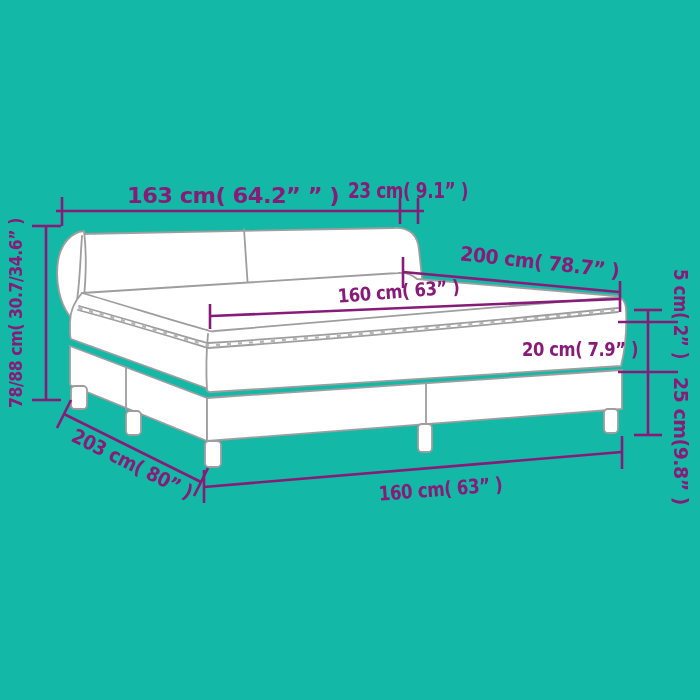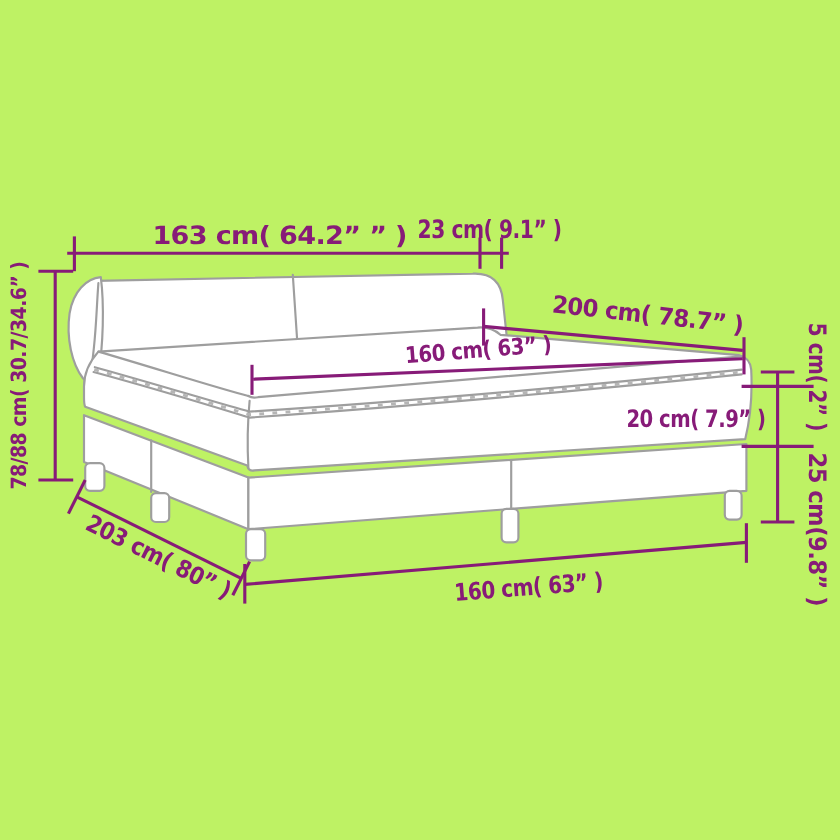--- a/index.html
+++ b/index.html
@@ -8,21 +8,21 @@
     background: #ffffff;
     width: 700px;
     height: 700px;
     overflow: hidden;
     font-family: "DejaVu Sans", sans-serif;
   }
   .stage {
     position: relative;
     width: 700px;
     height: 700px;
-    background: #bef264;
+    background: #14b8a6;
   }
   svg { display: block; }
   .bedline {
     fill: none;
     stroke: #9e9e9e;
     stroke-width: 1.8;
     stroke-linejoin: round;
     stroke-linecap: round;
   }
   .bedfill {

